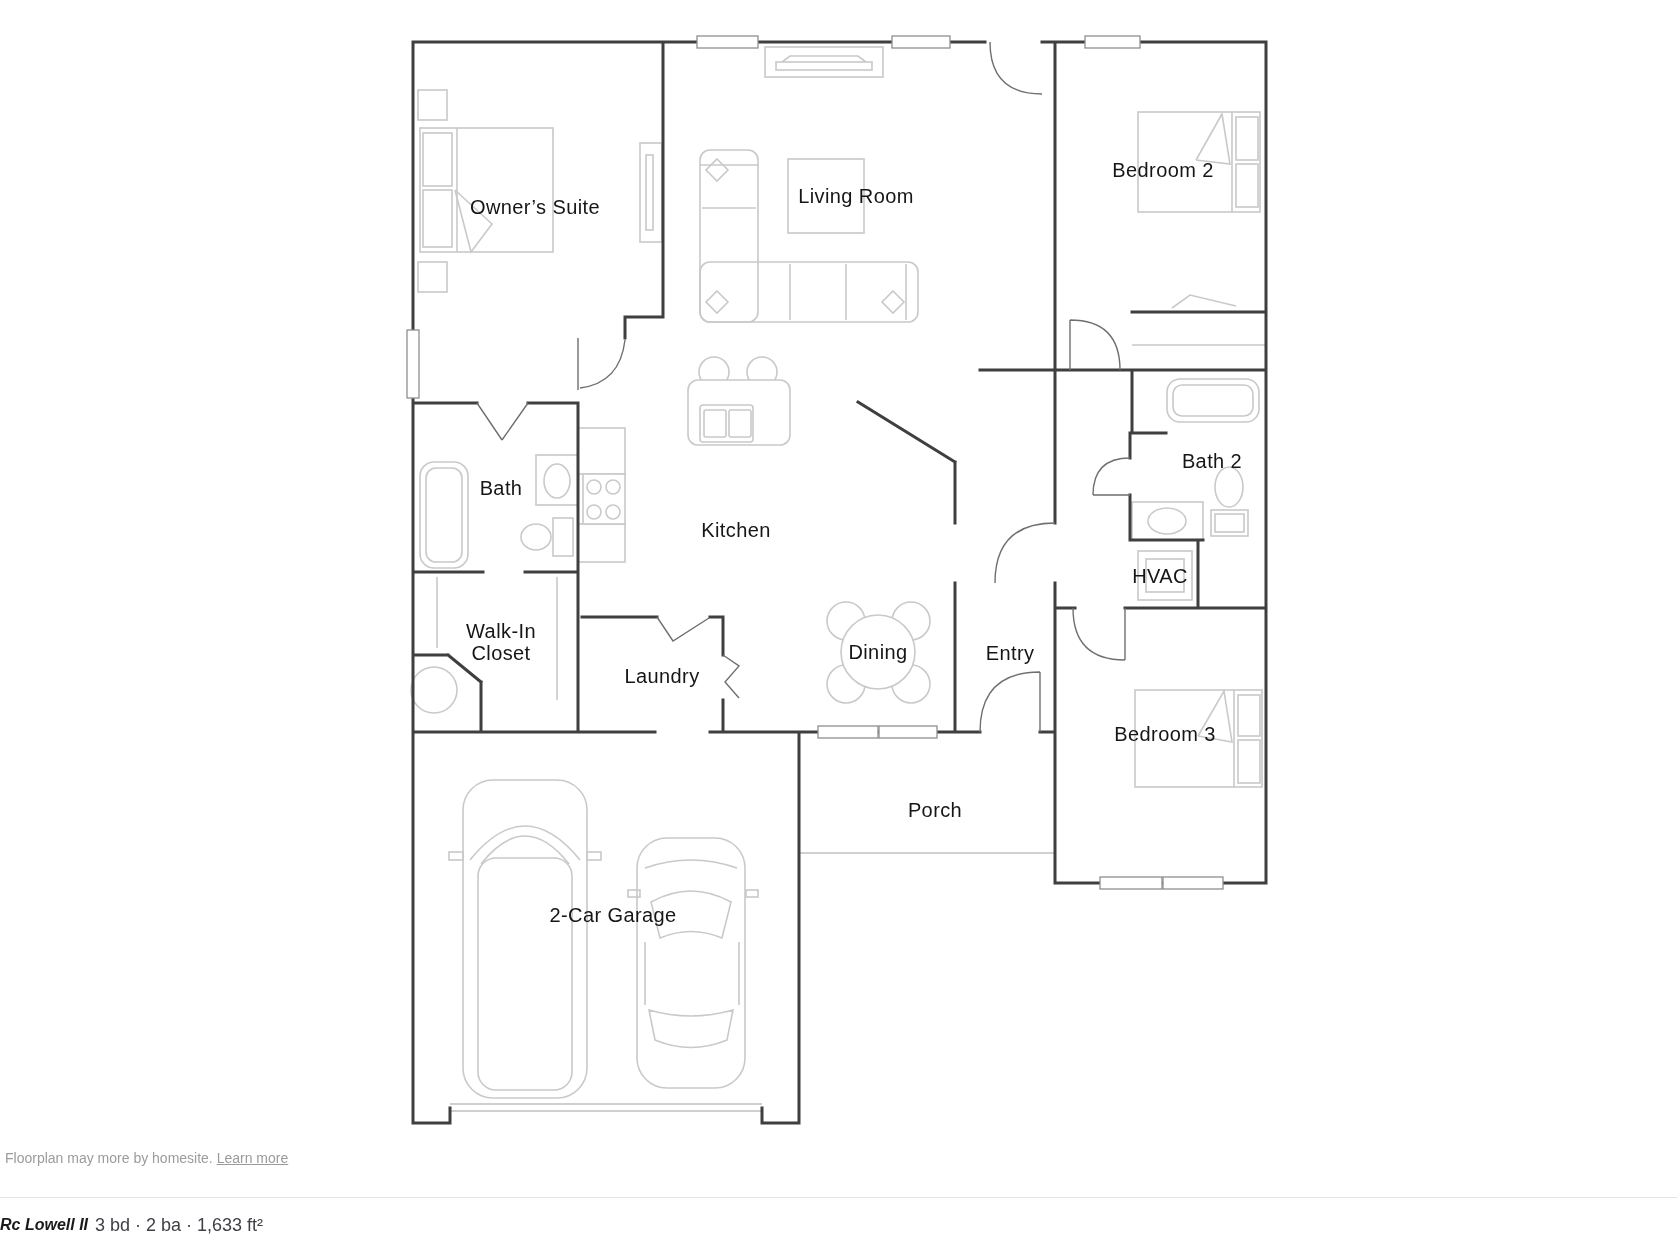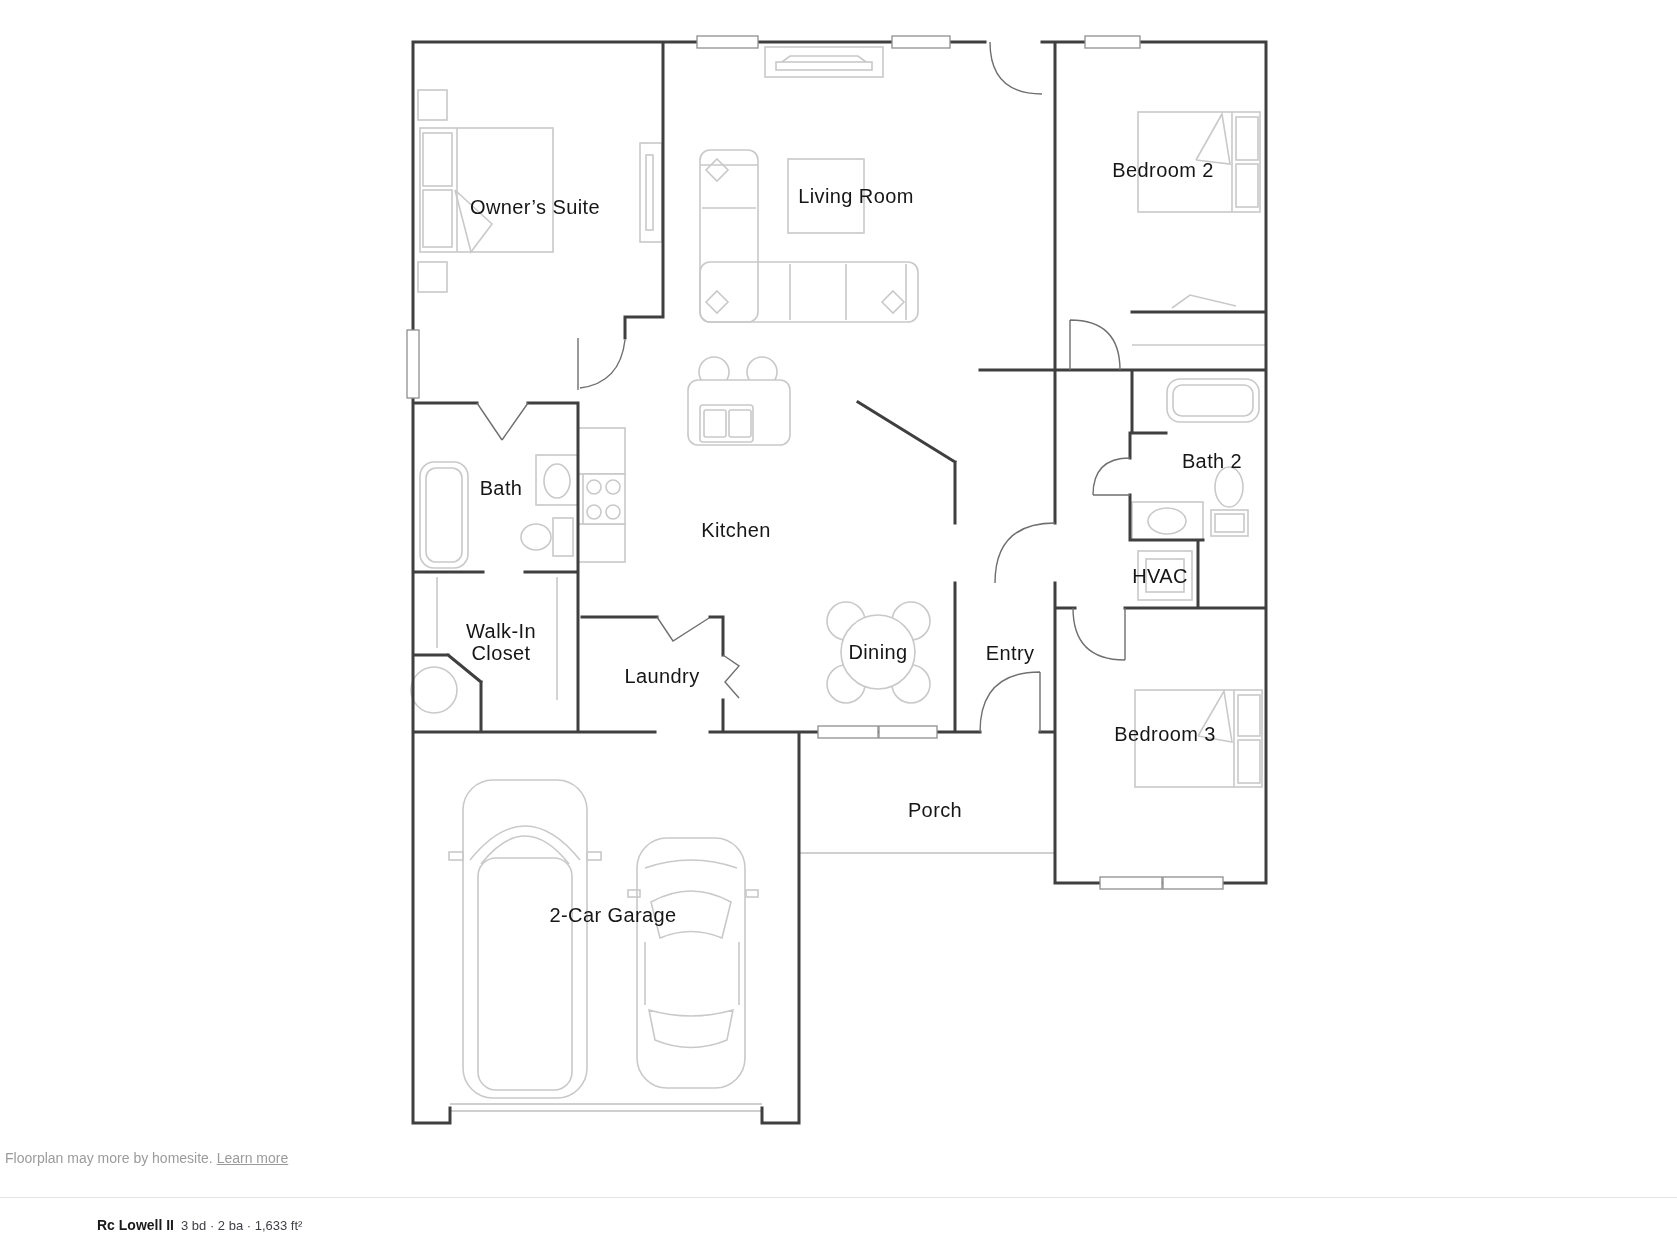--- a/index.html
+++ b/index.html
@@ -15,22 +15,22 @@
   .walls{stroke:var(--wall);stroke-width:3;fill:none;stroke-linecap:square;}
   .doors{stroke:var(--door);stroke-width:1.4;fill:none;}
   .furn{stroke:var(--furn);stroke-width:1.6;fill:none;}
   .furnw{stroke:var(--furn);stroke-width:1.6;fill:#ffffff;}
   .lightline{stroke:#c0c0c0;stroke-width:1.5;fill:none;}
   .win{fill:#ffffff;stroke:var(--winframe);stroke-width:1.3;}
   .footer{position:absolute;left:5px;top:1150px;font-size:14px;color:var(--footer);}
   .footer a{color:var(--footer);text-decoration:underline;cursor:pointer;}
   .bottombar{position:absolute;left:0;top:1197px;width:1677px;height:54px;
              border-top:1px solid var(--divider);display:flex;align-items:center;}
-  .plan-name{margin-left:97px;font-size:14px;font-weight:bold;color:var(--title);}
-  .plan-details{margin-left:7px;font-size:13px;color:var(--subtitle);}
+  .plan-name{font-size:16px;font-weight:bold;color:var(--title);font-style:italic;}
+  .plan-details{margin-left:7px;font-size:18px;color:var(--subtitle);}
 </style>
 </head>
 <body>
 
 <div class="stage">
 
   <svg class="plan-svg" width="1677" height="1145" viewBox="0 0 1677 1145">
 
     <g class="furn">
 

